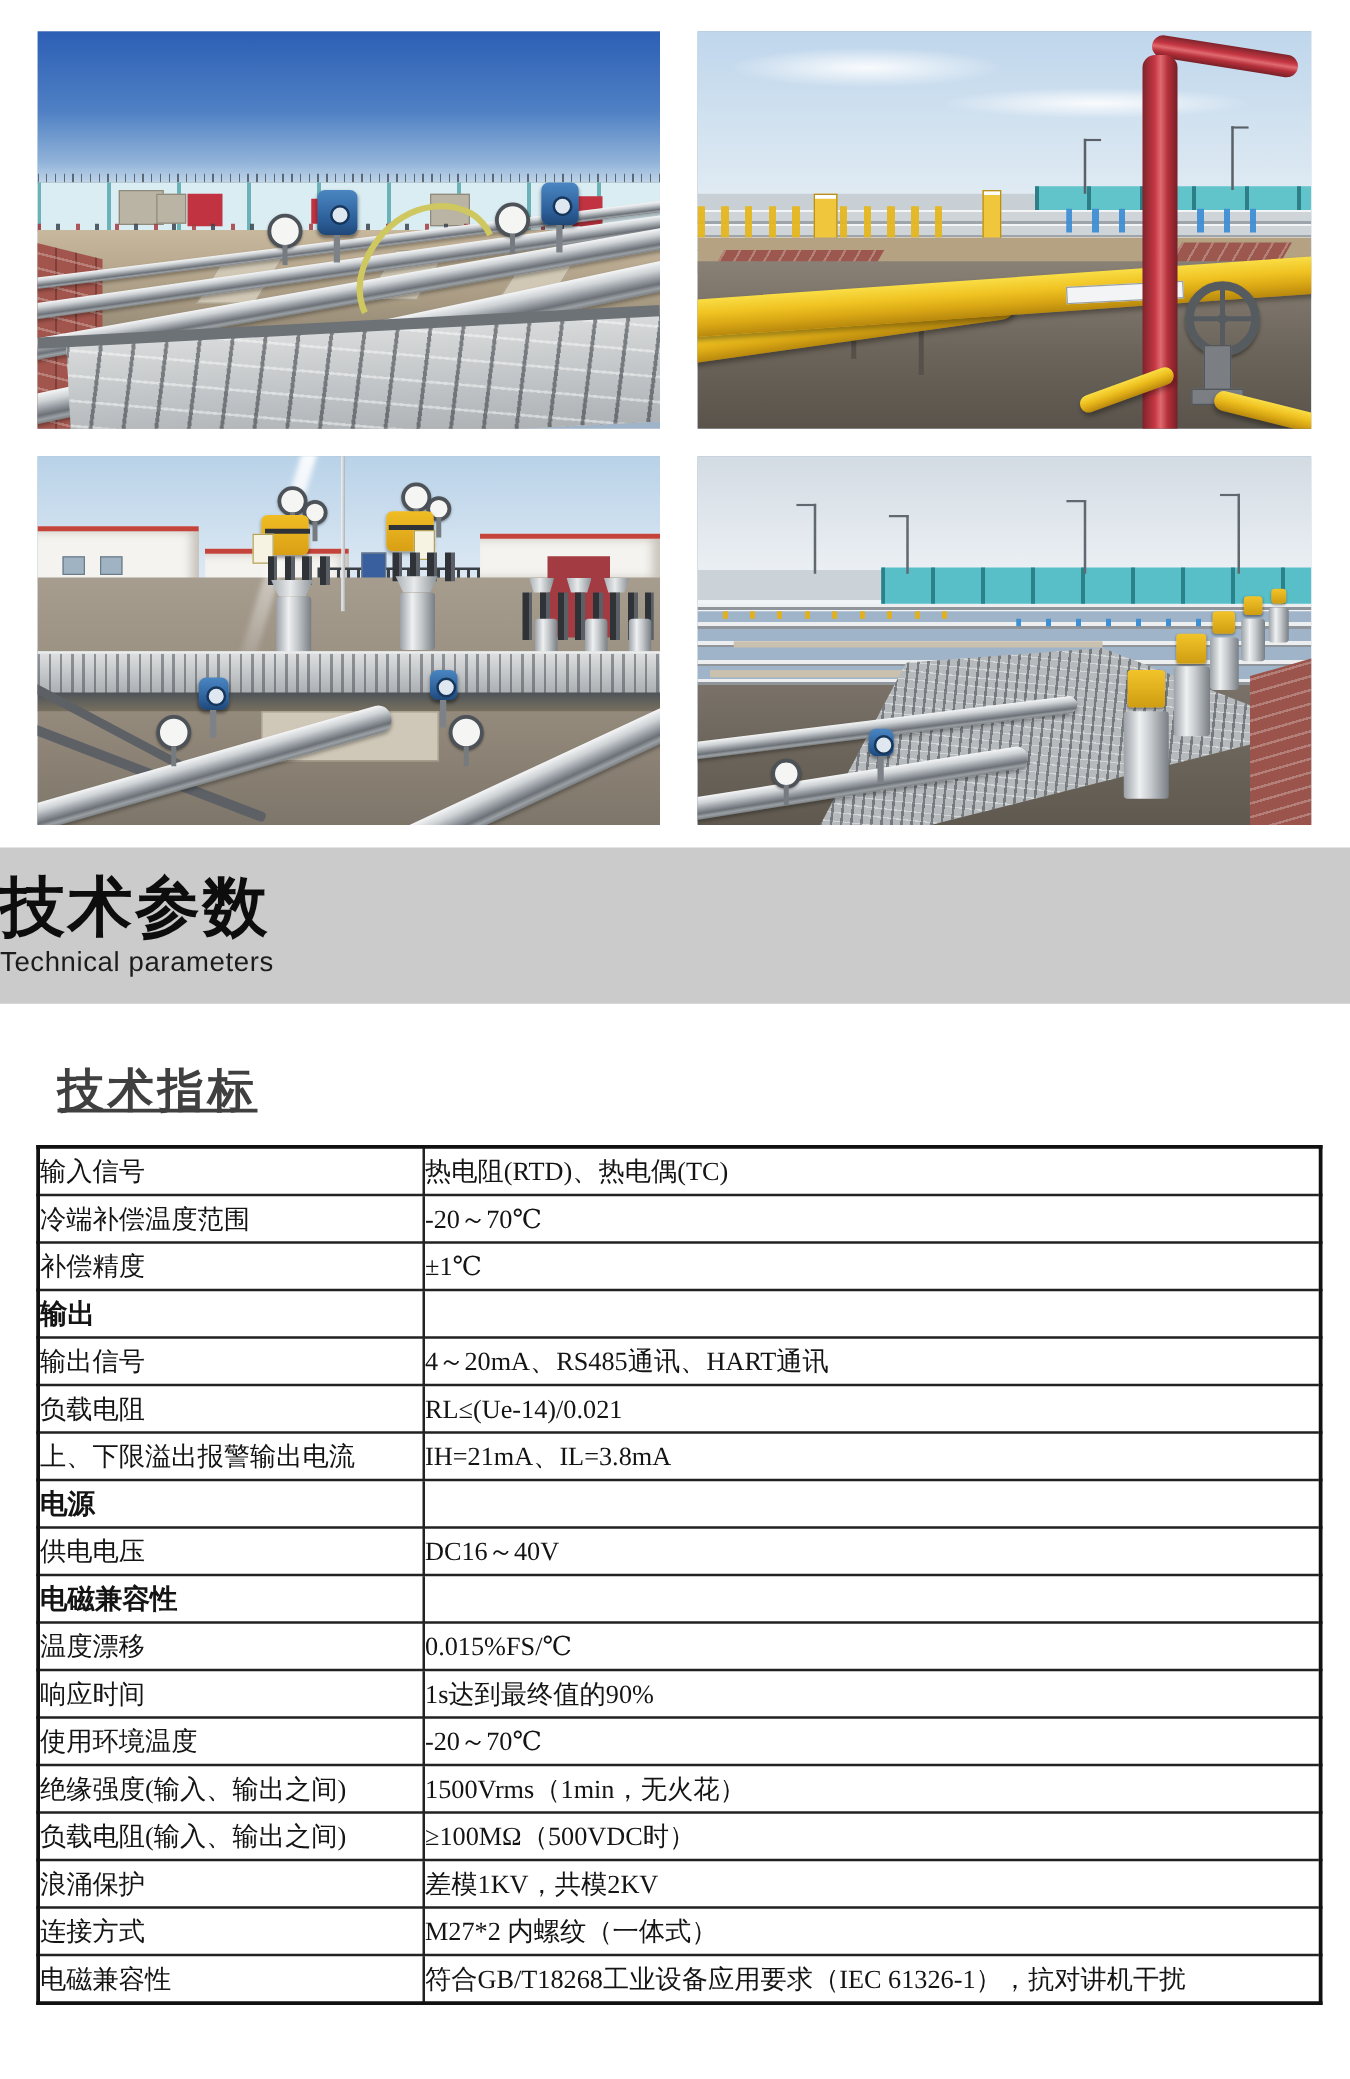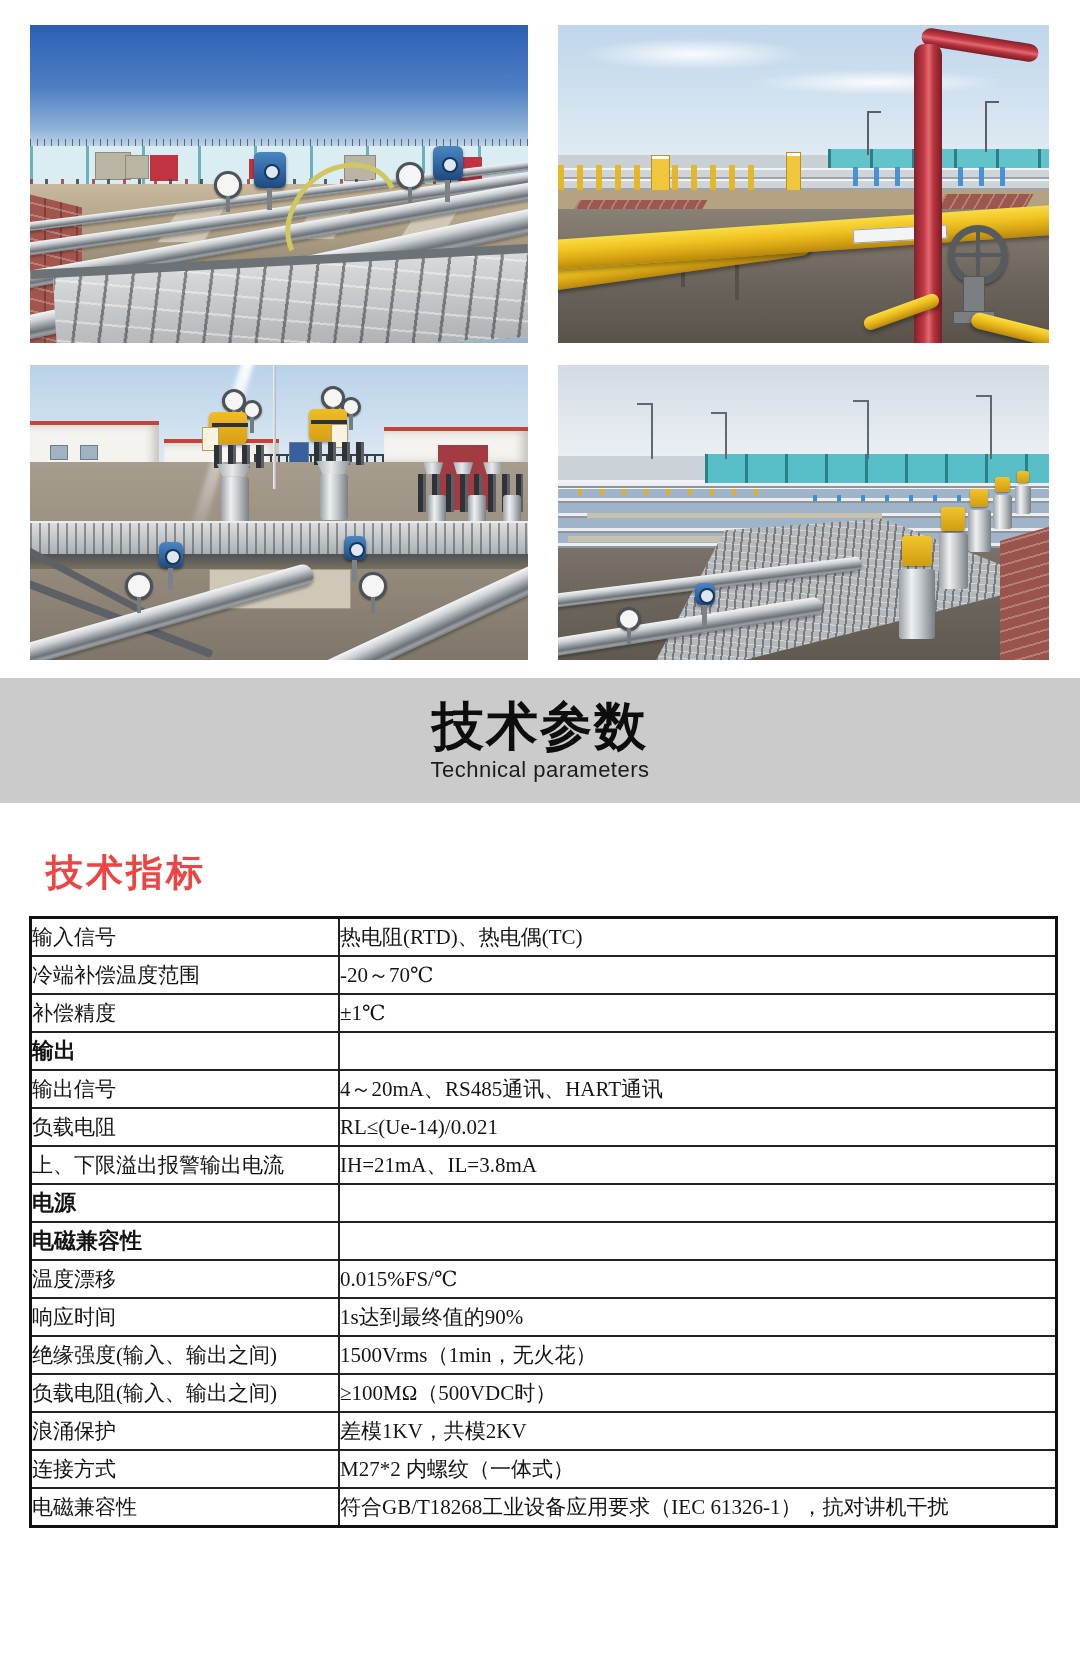--- a/index.html
+++ b/index.html
@@ -92,26 +92,26 @@
   .p4-pipes{left:0;top:40%;right:0;height:24%;background-image:repeating-linear-gradient(180deg,#eceeef 0 3px,#8f959b 3px 5px,transparent 5px 15px);}
   .p4-footing{background:#c9c0ae;}
   .p4-gravel{left:0;top:62%;right:0;bottom:0;background:linear-gradient(180deg,#7a7268 0%,#6b645a 50%,#5f594f 100%);}
   .p4-walk{left:0;top:0;right:0;bottom:0;background-color:#b6babd;background-image:repeating-linear-gradient(96deg,rgba(52,58,64,.5) 0 2px,transparent 2px 8px),repeating-linear-gradient(6deg,rgba(255,255,255,.4) 0 1px,transparent 1px 7px);clip-path:polygon(34% 56%,66% 52%,100% 74%,38% 100%,20% 100%);}
   .p4-brick{right:-10px;top:54%;width:12%;bottom:0;background:#9a544b;background-image:repeating-linear-gradient(0deg,rgba(255,255,255,.25) 0 2px,transparent 2px 11px);transform:skewY(-16deg);transform-origin:top right;}
   .p4-yellowtop{background:linear-gradient(180deg,#f2c42a,#cf9d12);border-radius:3px;box-shadow:0 1px 2px rgba(0,0,0,.4);}
   .p4-bdots{left:52%;top:44%;width:34%;height:6px;background:repeating-linear-gradient(90deg,#3f8fd4 0 4px,transparent 4px 24px);}
   .p4-ydots{left:4%;top:42%;width:40%;height:6px;background:repeating-linear-gradient(90deg,#e0b020 0 4px,transparent 4px 22px);}
 
   
-  .banner{position:absolute;left:0;top:678px;width:1080px;height:125px;background:#cbcbcb;display:flex;flex-direction:column;align-items:center;justify-content:center;gap:2px;}
+  .banner{position:absolute;left:0;top:678px;width:1080px;height:125px;background:#cbcbcb;display:flex;flex-direction:column;align-items:flex-start;justify-content:center;gap:2px;}
   .banner-title{font-size:52px;font-weight:bold;color:#0d0d0d;letter-spacing:2px;line-height:1.1;}
   .banner-sub{font-size:22px;color:#1c1c1c;letter-spacing:0.5px;}
 
   
-  .section-heading{position:absolute;left:46px;top:848px;font-size:37px;font-weight:bold;letter-spacing:3px;color:#ef4444;}
+  .section-heading{position:absolute;left:46px;top:848px;font-size:37px;font-weight:bold;letter-spacing:3px;color:#404040;text-decoration:underline;}
   table.spec{position:absolute;left:29px;top:916px;width:1029px;border-collapse:collapse;table-layout:fixed;
     font-family:"Liberation Serif","DejaVu Serif",serif;font-size:21px;color:#141414;}
   table.spec{border:3px solid #111;}
   table.spec td{border:2px solid #222;height:36px;padding:0;vertical-align:middle;white-space:nowrap;overflow:hidden;}
   td.c1{width:306px;padding-left:21px;}
   td.c2{padding-left:45px;margin-top:22px;}
   tr.sec td.c1{font-family:"Liberation Sans","DejaVu Sans",sans-serif;font-weight:bold;font-size:22px;}
 </style>
 </head>
 <body>
@@ -298,33 +298,41 @@
         <td class="c2">RL≤(Ue-14)/0.021</td>
       </tr>
       <tr>
         <td class="c1">上、下限溢出报警输出电流</td>
         <td class="c2">IH=21mA、IL=3.8mA</td>
       </tr>
       <tr class="sec">
         <td class="c1">电源</td>
         <td class="c2"></td>
       </tr>
+      <tr>
+        <td class="c1">供电电压</td>
+        <td class="c2">DC16～40V</td>
+      </tr>
       <tr class="sec">
         <td class="c1">电磁兼容性</td>
         <td class="c2"></td>
       </tr>
       <tr>
         <td class="c1">温度漂移</td>
         <td class="c2">0.015%FS/℃</td>
       </tr>
       <tr>
         <td class="c1">响应时间</td>
         <td class="c2">1s达到最终值的90%</td>
       </tr>
       <tr>
+        <td class="c1">使用环境温度</td>
+        <td class="c2">-20～70℃</td>
+      </tr>
+      <tr>
         <td class="c1">绝缘强度(输入、输出之间)</td>
         <td class="c2">1500Vrms（1min，无火花）</td>
       </tr>
       <tr>
         <td class="c1">负载电阻(输入、输出之间)</td>
         <td class="c2">≥100MΩ（500VDC时）</td>
       </tr>
       <tr>
         <td class="c1">浪涌保护</td>
         <td class="c2">差模1KV，共模2KV</td>

